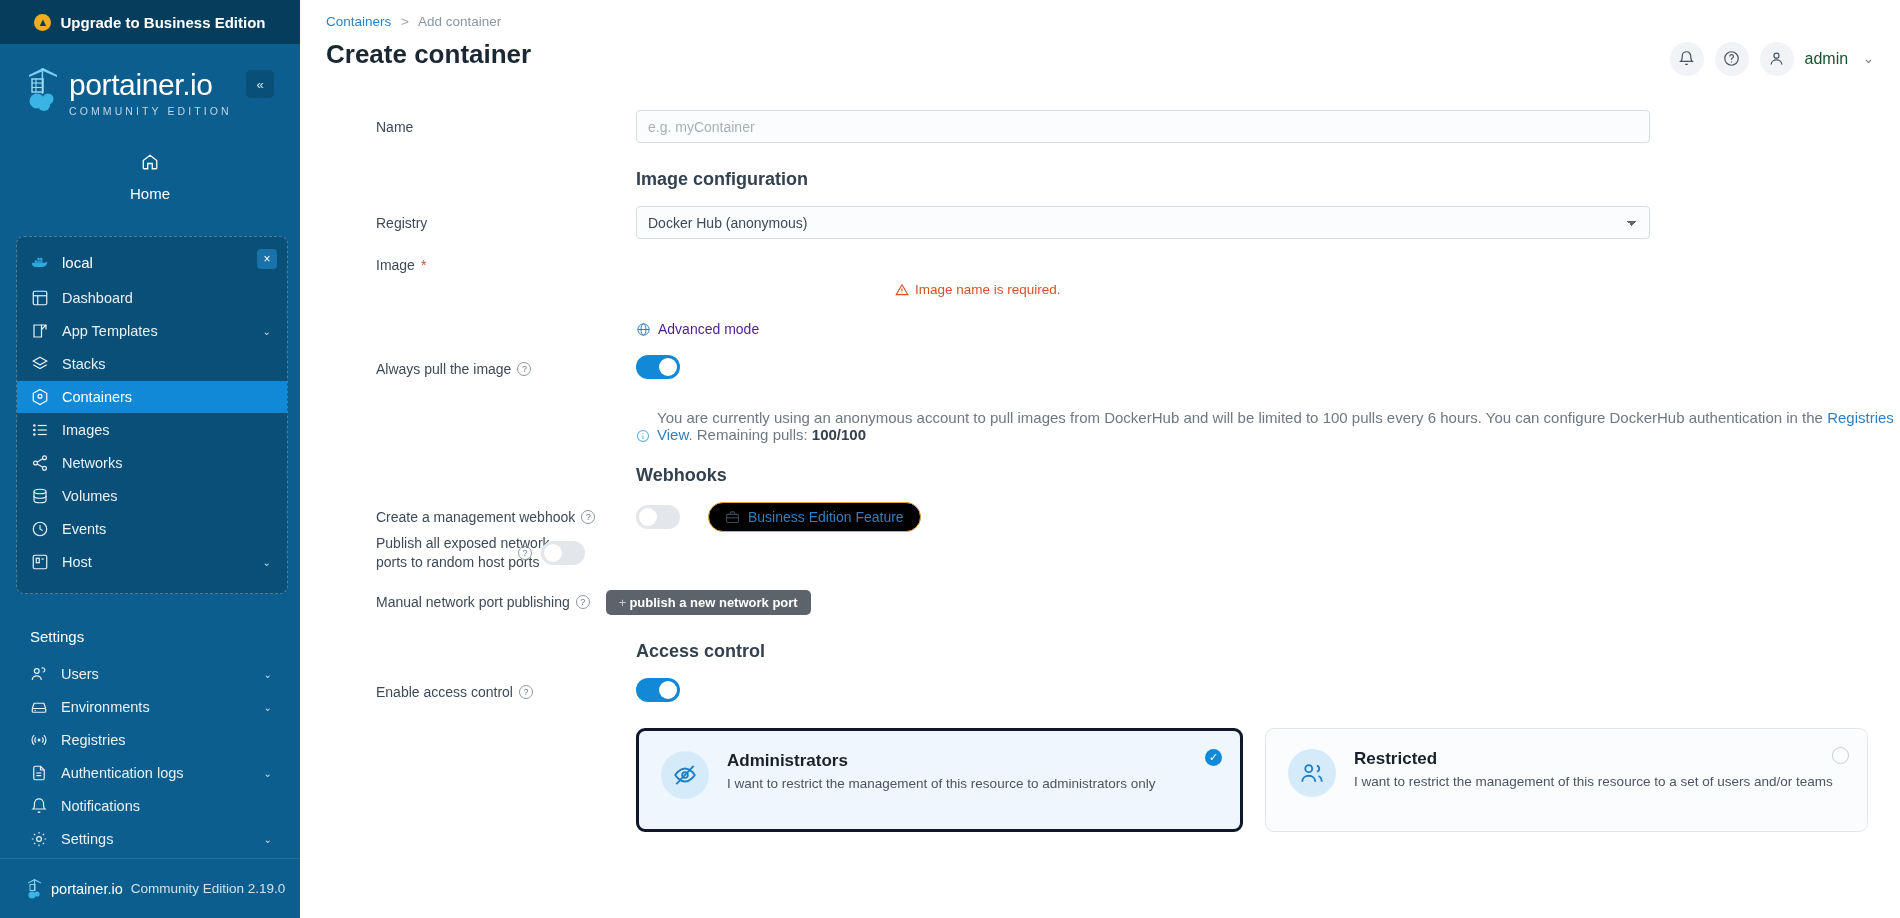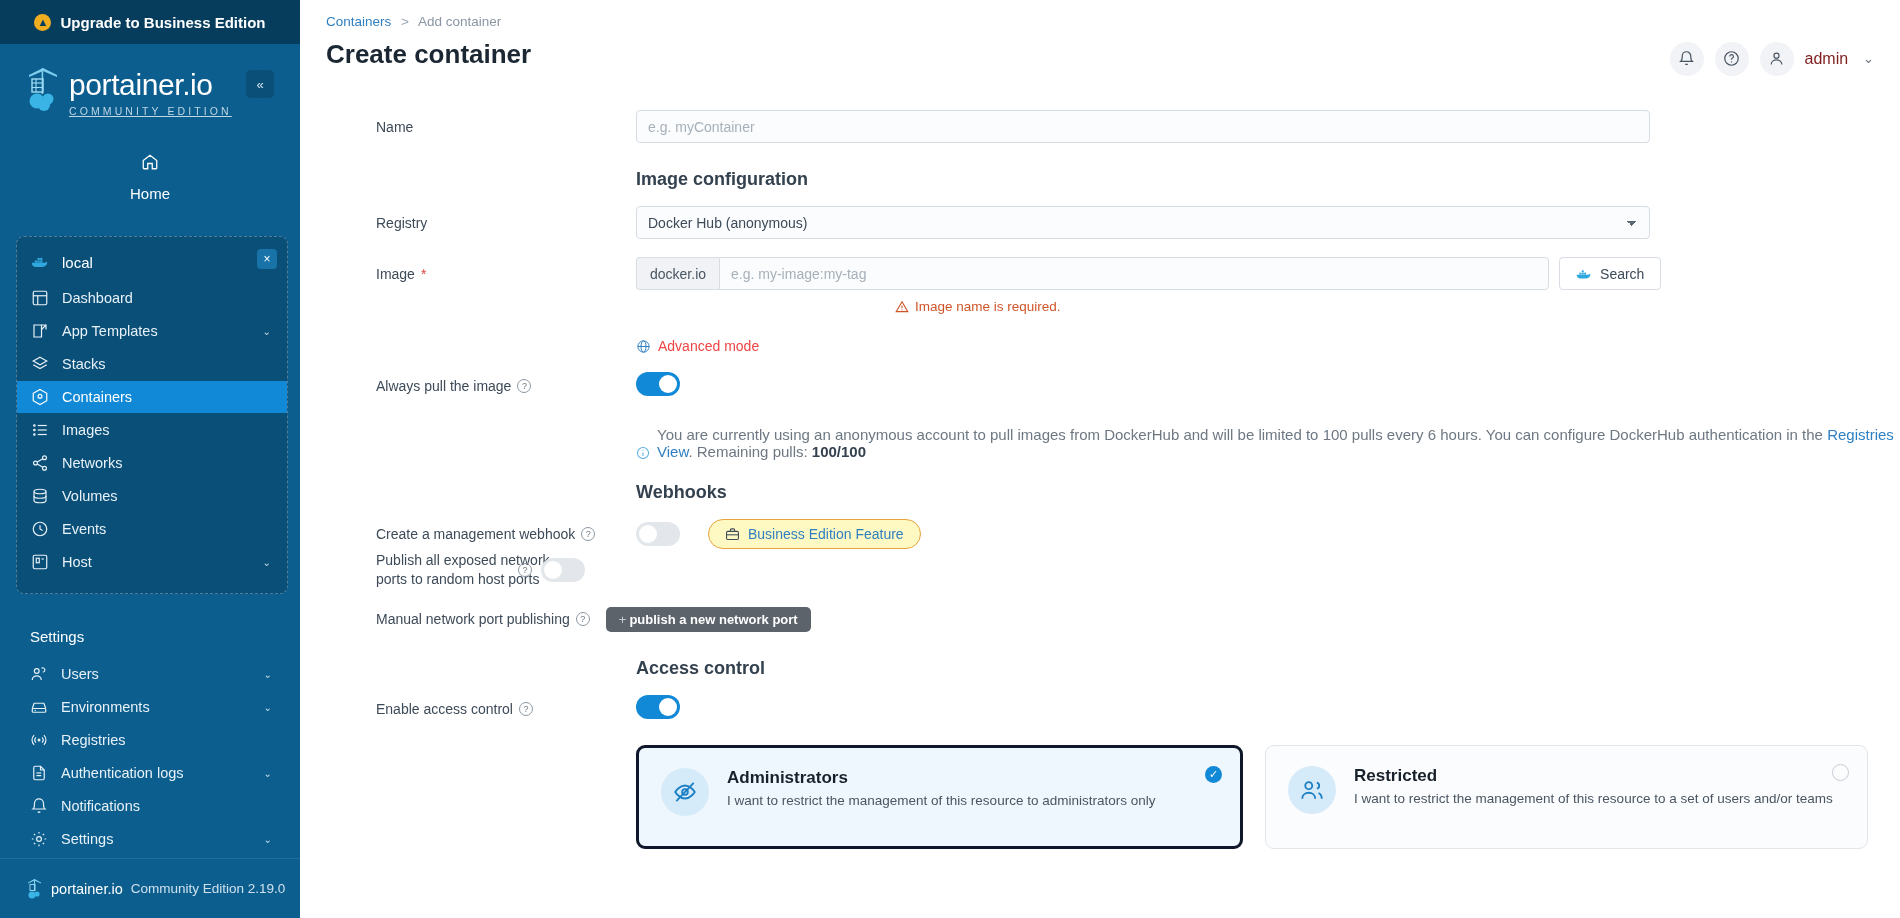--- a/index.html
+++ b/index.html
@@ -35,21 +35,21 @@
     padding: 22px 20px 10px 24px; position: relative;
   }
   .brand-logo { width: 38px; height: 46px; flex: 0 0 38px; margin-right: 7px; }
   .brand-text { padding-top: 4px; }
   .brand-name {
     font-size: 30px; color: #ffffff; line-height: 1;
     letter-spacing: -0.4px; font-weight: 400;
   }
   .brand-sub {
     font-size: 10.5px; color: #bfd6e4; letter-spacing: 3.1px;
-    margin-top: 5px; font-weight: 400; text-decoration: underline;
+    margin-top: 5px; font-weight: 400;
   }
   .collapse-btn {
     position: absolute; right: 26px; top: 26px;
     width: 28px; height: 28px; border-radius: 5px;
     background: #0a4f78; color: #d5e6f2;
     display: flex; align-items: center; justify-content: center;
     font-size: 13px; cursor: pointer; border: none;
   }
   .nav-home {
     display: flex; align-items: center; gap: 14px;
@@ -115,21 +115,21 @@
   .bc-sep { color: #9aa5b1; margin: 0 6px; }
   .bc-cur { color: #8a96a3; }
   .page-title { font-size: 26px; color: #1b2733; font-weight: bold; }
   .top-right { display: flex; align-items: center; gap: 11px; padding-top: 16px; }
   .circ-btn {
     width: 34px; height: 34px; border-radius: 50%;
     background: #f1f3f6; border: none; cursor: pointer;
     display: flex; align-items: center; justify-content: center;
     color: #4a5562;
   }
-  .user-name { color: #7f1d1d; font-size: 16px; }
+  .user-name { color: #14532d; font-size: 16px; }
   .user-caret { color: #6b7683; font-size: 13px; margin-left: 4px; cursor: pointer; }
 
   .content { padding: 10px 0 0 0; }
   .row {
     display: flex; align-items: center;
     padding-left: 336px; margin-bottom: 0;
   }
   .lbl {
     width: 260px; flex: 0 0 260px; margin-left: -260px;
     font-size: 14px; color: #3d4a58;
@@ -184,21 +184,21 @@
     font-family: "Liberation Sans", sans-serif;
   }
   .err-row {
     padding-left: 595px; margin-top: 9px;
     display: flex; align-items: center; gap: 6px;
     font-size: 13.5px; color: #cf5528;
   }
   .adv-row {
     padding-left: 336px; margin-top: 24px;
     display: flex; align-items: center; gap: 7px;
-    font-size: 14px; color: #ef4444; cursor: pointer; width: fit-content; justify-content: space-between;
+    font-size: 14px; color: #4c1d95; cursor: pointer; width: fit-content; justify-content: space-between;
   }
   .toggle {
     width: 44px; height: 24px; border-radius: 12px;
     position: relative; cursor: pointer; border: none; flex: 0 0 44px;
   }
   .toggle.on { background: #1289d6; }
   .toggle.off { background: #e3e6ea; }
   .toggle .knob {
     position: absolute; top: 3px; width: 18px; height: 18px;
     border-radius: 50%; background: #ffffff;
@@ -216,21 +216,21 @@
     width: 14px; height: 14px; border-radius: 50%;
     border: 1px solid #8d98a3; color: #6d7883;
     font-size: 9px; display: inline-flex;
     align-items: center; justify-content: center; flex: 0 0 14px;
   }
   .be-badge {
     display: flex; align-items: center; gap: 8px;
     border: 1px solid #e8a33d; border-radius: 16px;
     padding: 6px 16px; margin-left: 28px;
     font-size: 14px; color: #2f7fc1; cursor: pointer;
-    background: #fef9c3;
+    background: #000000;
   }
   .port-btn {
     background: #5c636b; color: #ffffff;
     border: none; border-radius: 5px; cursor: pointer;
     padding: 5px 13px; font-size: 13px; font-weight: bold;
     font-family: Liberation Sans, sans-serif;
   }
   .port-btn .plus { color: #c9ced4; font-weight: normal; margin-right: 3px; }
   .cards {
     display: flex; gap: 22px;
@@ -523,36 +523,20 @@
             <option>Docker Hub (anonymous)</option>
           </select>
         </div>
       </div>
 
       <div class="row" style="margin-top:18px;">
         <div class="lbl">
           <span>Image</span>
             <span class="req">*</span>
         </div>
-        <div class="ctrl img-group">
-          <span class="img-prefix">docker.io</span>
-          <input class="img-input" value="" placeholder="e.g. my-image:my-tag" style="">
-          <button class="search-btn">
-            <svg width="16" height="12" viewBox="0 0 24 18">
-              <g fill="#2fa8e0">
-                <rect x="5" y="7" width="3" height="3"></rect>
-                  <rect x="8.6" y="7" width="3" height="3"></rect>
-                <rect x="12.2" y="7" width="3" height="3"></rect>
-                  <rect x="8.6" y="3.5" width="3" height="3"></rect>
-                <path d="M1 10h17c1.6 0 2.6-.6 3.4-1.6.5 2-.2 4-1.6 5.3-1.5 1.4-3.8 2.1-6.6 2.1H6.4C3.4 15.8 1 13.3 1 10z"></path>
-              </g>
-            </svg>
-            <span>Search</span>
-          </button>
-        </div>
       </div>
 
       <div class="err-row">
         <svg width="14" height="14" viewBox="0 0 24 24" fill="none" stroke="#cf5528" stroke-width="1.9">
           <path d="M12 3 L22 20 H2 Z"></path>
             <line x1="12" y1="9.5" x2="12" y2="14"></line>
             <circle cx="12" cy="16.9" r="0.9" fill="#cf5528" stroke="none"></circle>
         </svg>
         <span>Image name is required.</span>
       </div>

